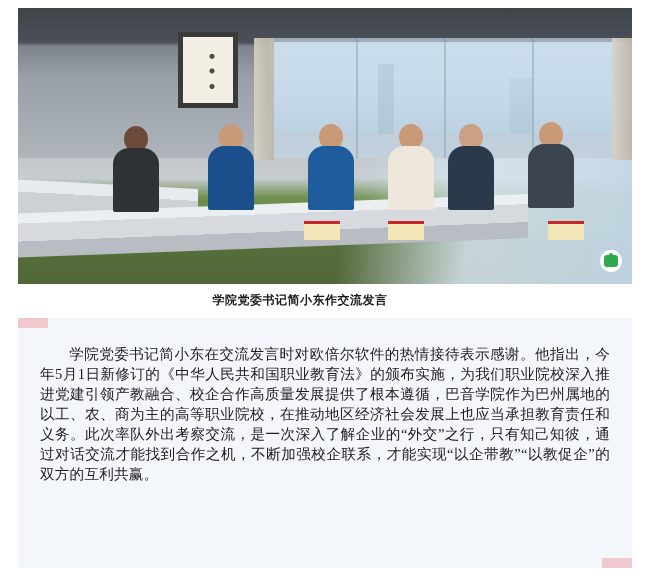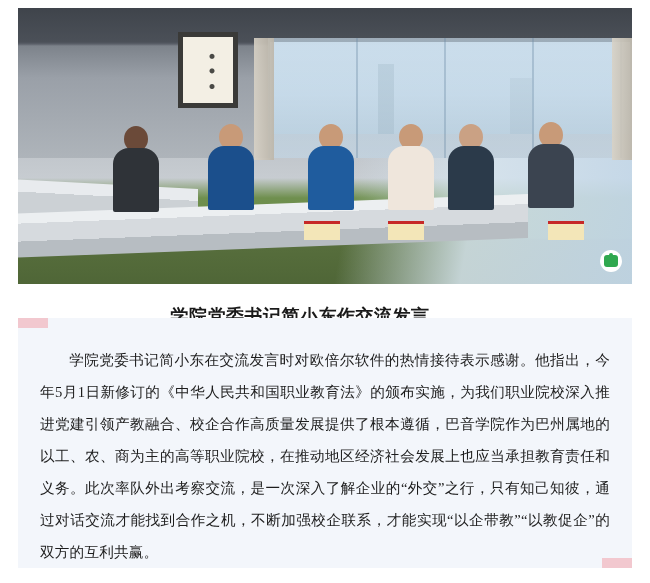--- a/index.html
+++ b/index.html
@@ -187,24 +187,24 @@
     font-size: 15px;
     font-weight: bold;
     letter-spacing: 1px;
     white-space: nowrap;
   }
 
   
   .caption {
     position: absolute;
     left: 0;
-    top: 304px;
+    top: 292px;
     width: 600px;
     text-align: center;
-    font-size: 18px;
+    font-size: 12px;
     font-weight: bold;
     color: #1a1a1a;
     letter-spacing: .5px;
   }
 
   
   .body-block {
     position: absolute;
     left: 18px;
     top: 318px;
@@ -222,21 +222,21 @@
   }
   .body-block .corner-br {
     position: absolute;
     right: 0; bottom: 0;
     width: 30px; height: 10px;
     background: #f2c8cf;
   }
   .body-block p {
     margin: 0;
     font-size: 14.6px;
-    line-height: 32px;
+    line-height: 20px;
     color: #1d1d1d;
     text-align: justify;
     text-indent: 2em;
     font-family: "Liberation Serif", "DejaVu Serif", serif;
     letter-spacing: .2px;
   }
 </style>
 </head>
 <body>
 

